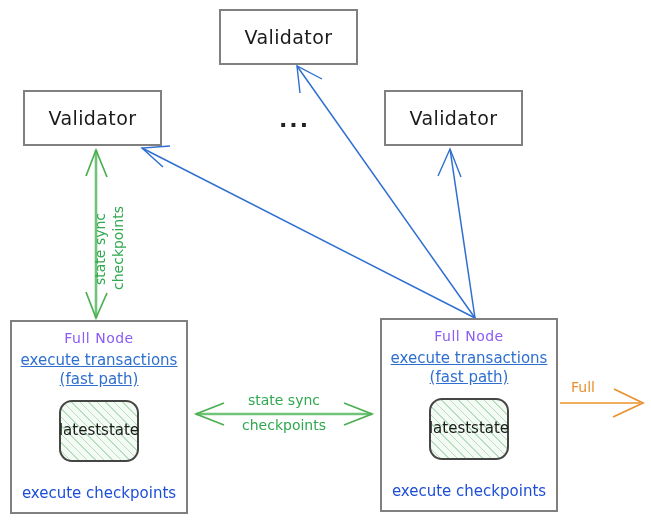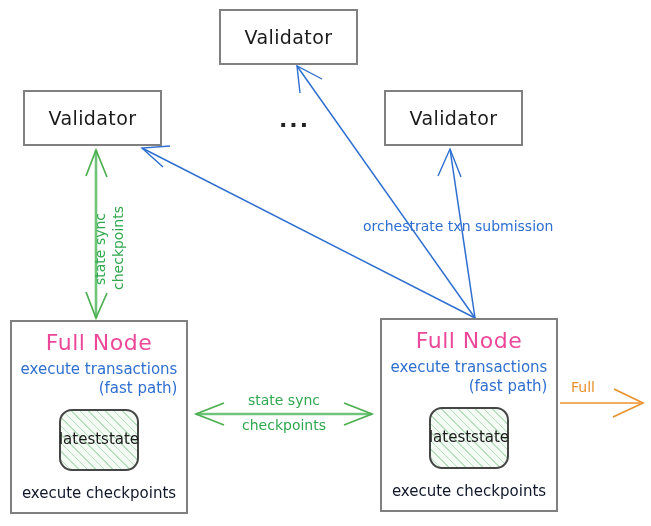--- a/index.html
+++ b/index.html
@@ -47,30 +47,31 @@
     letter-spacing: 0.4px;
   }
 
   .fullnode-box {
     padding: 8px 6px 6px 6px;
     display: flex;
     flex-direction: column;
     align-items: center;
   }
   .fullnode-title {
-    font-size: 22px;
-    color: #ec4899;
+    font-size: 14px;
+    color: #8b5cf6;
     letter-spacing: 0.5px;
     margin-bottom: 5px;
   }
   .fullnode-exec {
     font-size: 15px;
     color: #2e6fd0;
-    text-align: right;
+    text-align: center;
     line-height: 1.25;
+    text-decoration: underline;
   }
   .fullnode-exec .l2 { display: block; }
   .state-chip {
     margin-top: 11px;
     width: 80px;
     height: 62px;
     box-sizing: border-box;
     border: 2px solid #454545;
     border-radius: 13px;
     display: flex;
@@ -88,21 +89,21 @@
   }
   .state-chip span {
     font-size: 15px;
     color: #1a1a1a;
     line-height: 1.15;
   }
   .fullnode-ckpt {
     margin-top: auto;
     margin-bottom: 4px;
     font-size: 15px;
-    color: #0f172a;
+    color: #1d4ed8;
     text-align: center;
   }
 
   
   .lbl {
     position: absolute;
     font-size: 14px;
     white-space: nowrap;
   }
   .lbl-blue  { color: #2e6fd0; }
@@ -207,17 +208,16 @@
   </div>
 
   <div class="lbl lbl-green rot-ccw" style="left:92px; top:285px;">state sync</div>
 
   <div class="lbl lbl-green rot-ccw" style="left:110px; top:290px;">checkpoints</div>
 
   <div class="lbl lbl-green lbl-center" style="left:232px; top:392px; width:104px;">state sync</div>
 
   <div class="lbl lbl-green lbl-center" style="left:232px; top:417px; width:104px;">checkpoints</div>
 
-  <div class="lbl lbl-blue" style="left:363px; top:218px;">orchestrate txn submission</div>
 
   <div class="lbl lbl-orange" style="left:571px; top:379px;">Full</div>
 
 </div>
 
 </body></html>

